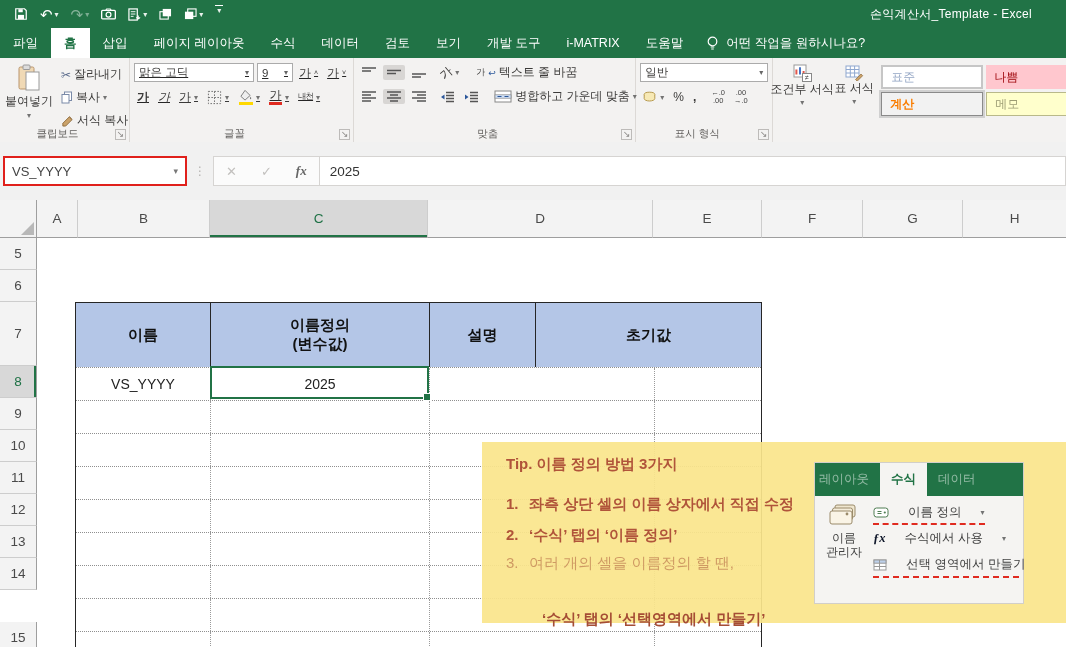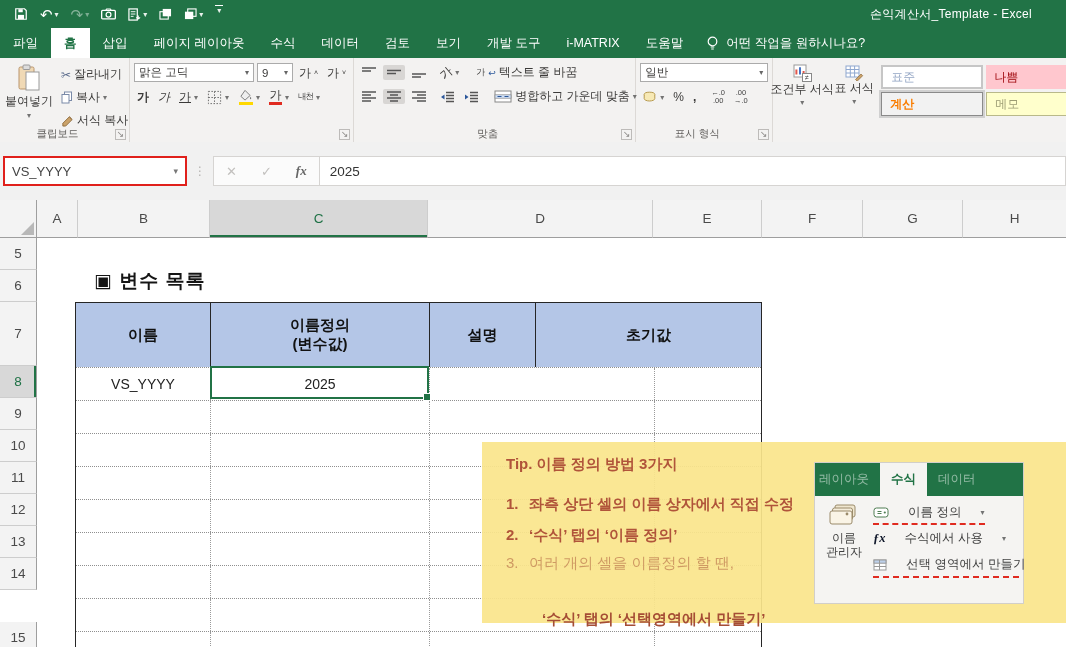--- a/index.html
+++ b/index.html
@@ -206,21 +206,21 @@
               </svg>
           </span>
           <span class="ktxt">서식 복사</span>
         </div>
       </div>
     </div>
     <span class="glabel">클립보드</span>
     <span class="launcher">↘</span>
   </div>
 
-  <div class="rgroup" style="width:256px;">
+  <div class="rgroup" style="width:256px;text-decoration:underline;">
     <div class="row" style="margin-bottom:6px;">
       <div class="combo" style="width:120px;">
         <span>맑은 고딕</span>
           <span class="dd2">▾</span>
       </div>
       <div class="combo" style="width:36px;">
         <span>9</span>
           <span class="dd2">▾</span>
       </div>
       <span class="btn ga">
@@ -263,20 +263,21 @@
           <span class="ga">가</span>
           <span class="colorbar" style="width:13px;background:#e02b20;"></span>
         </span>
         <span class="dd" style="color:#666">▾</span>
       </span>
       <span class="btn">
         <span style="font-size:8.5px;color:#444;letter-spacing:-1px;">내천</span>
         <span class="dd" style="color:#666">▾</span>
       </span>
     </div>
+    <span class="glabel">글꼴</span>
     <span class="launcher">↘</span>
   </div>
 
   <div class="rgroup" style="width:282px;">
     <div class="row" style="margin-bottom:5px;">
       <span class="btn">
           <svg width="16" height="13" viewBox="0 0 16 13">
             <path d="M1 2h14M1 5h9" stroke="#555" stroke-width="1.6"></path>
           </svg>
         </span>
@@ -445,21 +446,20 @@
     <div class="rh" style="height:32px;">9</div>
     <div class="rh" style="height:32px;">10</div>
     <div class="rh" style="height:32px;">11</div>
     <div class="rh" style="height:32px;">12</div>
     <div class="rh" style="height:32px;">13</div>
     <div class="rh" style="height:32px;">14</div>
     <div class="rh" style="height:32px;margin-top:32px;">15</div>
     <div class="rh" style="height:25px;">16</div>
   </div>
 
-  <div class="sheettitle">▣ 변수 목록</div>
 
   <div class="vtable">
     <div class="thead">
       <div class="th" style="width:135px;">이름</div>
       <div class="th pre" style="width:219px;">이름정의
 (변수값)</div>
       <div class="th" style="width:106px;">설명</div>
       <div class="th" style="width:225px;">초기값</div>
     </div>
     <div class="trow">

